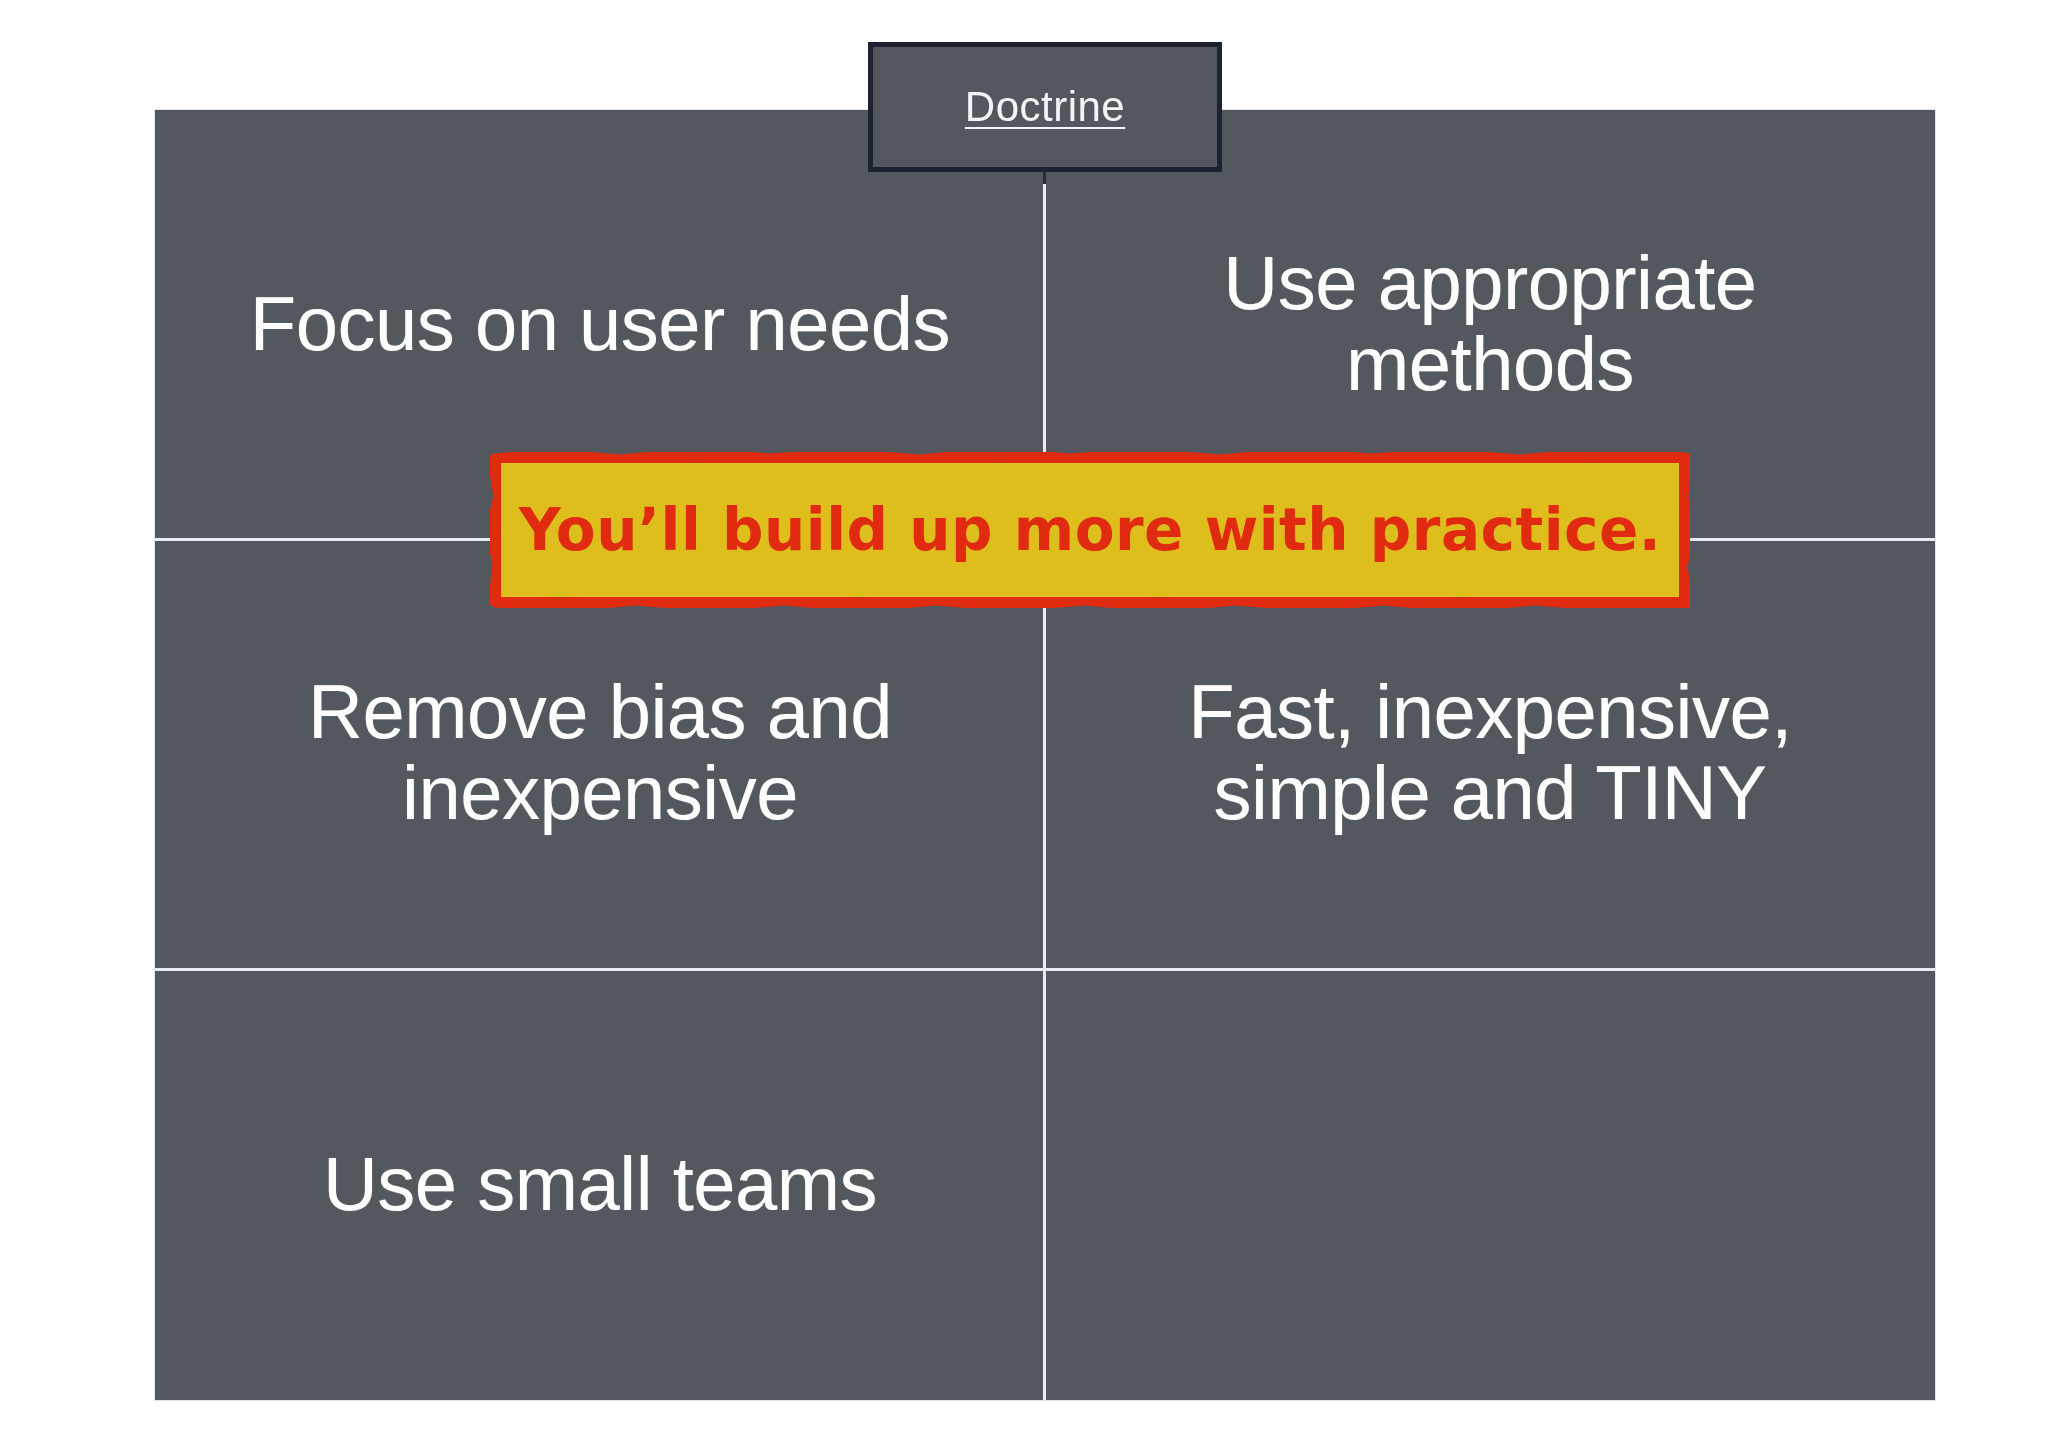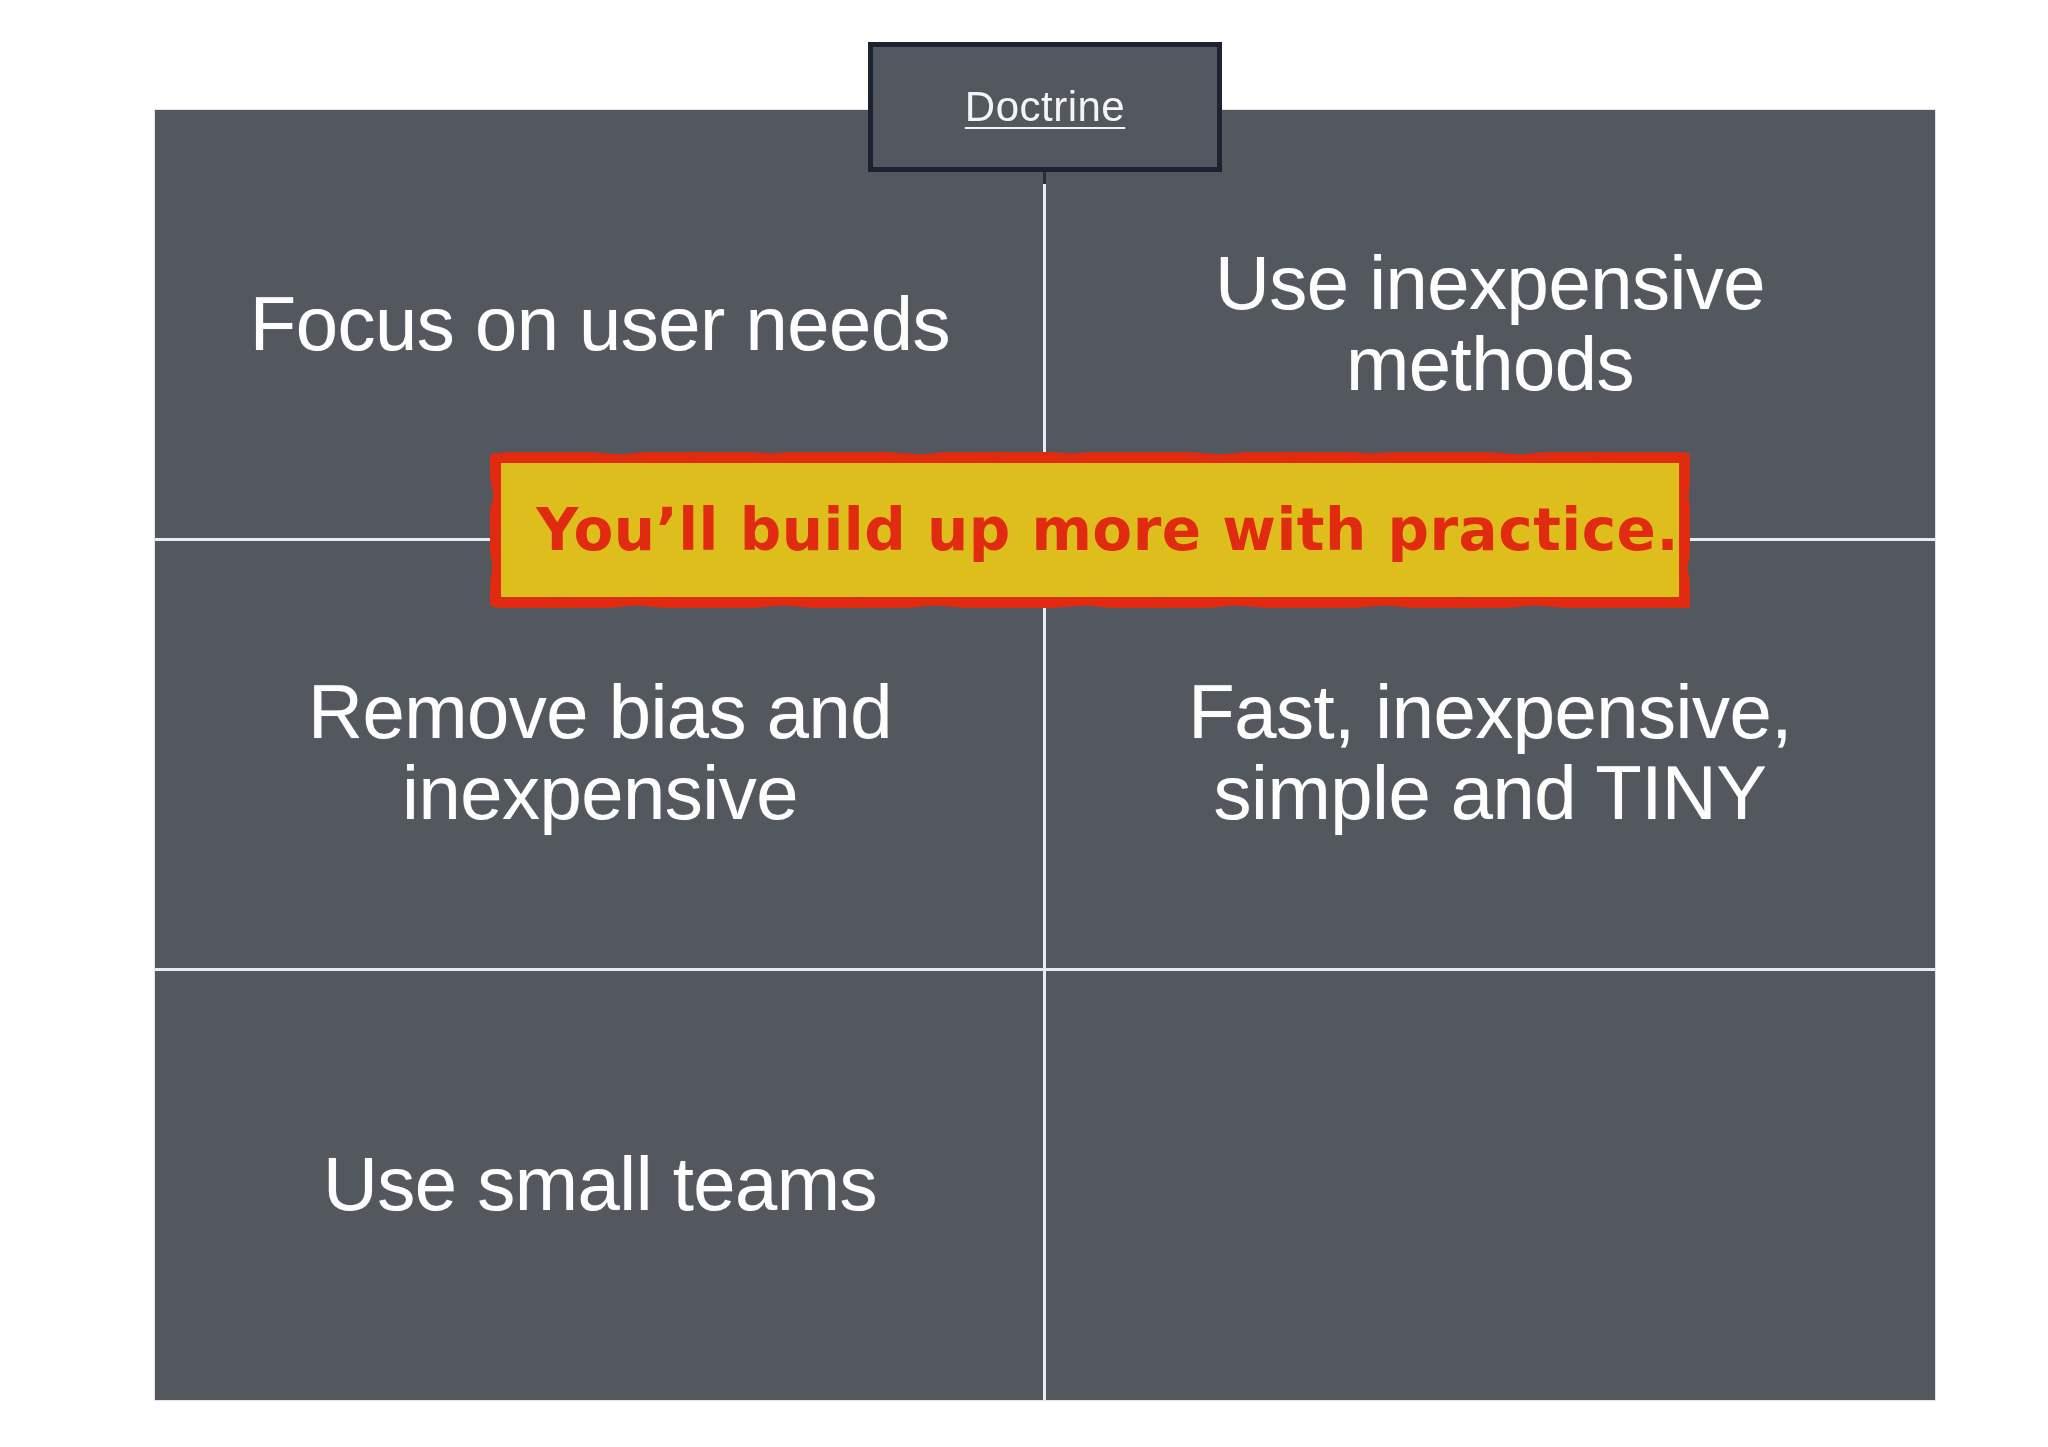--- a/index.html
+++ b/index.html
@@ -128,21 +128,21 @@
   }
   .callout-inner {
     position: absolute;
     left: 11px;
     top: 11px;
     right: 11px;
     bottom: 11px;
     background: #DDBE1C;
     display: flex;
     align-items: center;
-    justify-content: flex-end;
+    justify-content: center;
     z-index: 2;
   }
   .callout-text {
     color: #E02B10;
     font-size: 58px;
     font-weight: 700;
     letter-spacing: 0.5px;
     font-family: "DejaVu Sans", sans-serif;
     white-space: nowrap;
   }
@@ -157,21 +157,21 @@
   </div>
   <div class="connector"></div>
 
   <div class="grid">
 
     <div class="cell">
       <span class="cell-text">Focus on user needs</span>
     </div>
 
     <div class="cell">
-      <span class="cell-text">Use inexpensive methods</span>
+      <span class="cell-text">Use appropriate methods</span>
     </div>
 
     <div class="cell">
       <span class="cell-text">Remove bias and inexpensive</span>
     </div>
 
     <div class="cell">
       <span class="cell-text">Fast, inexpensive, simple and TINY</span>
     </div>
 

